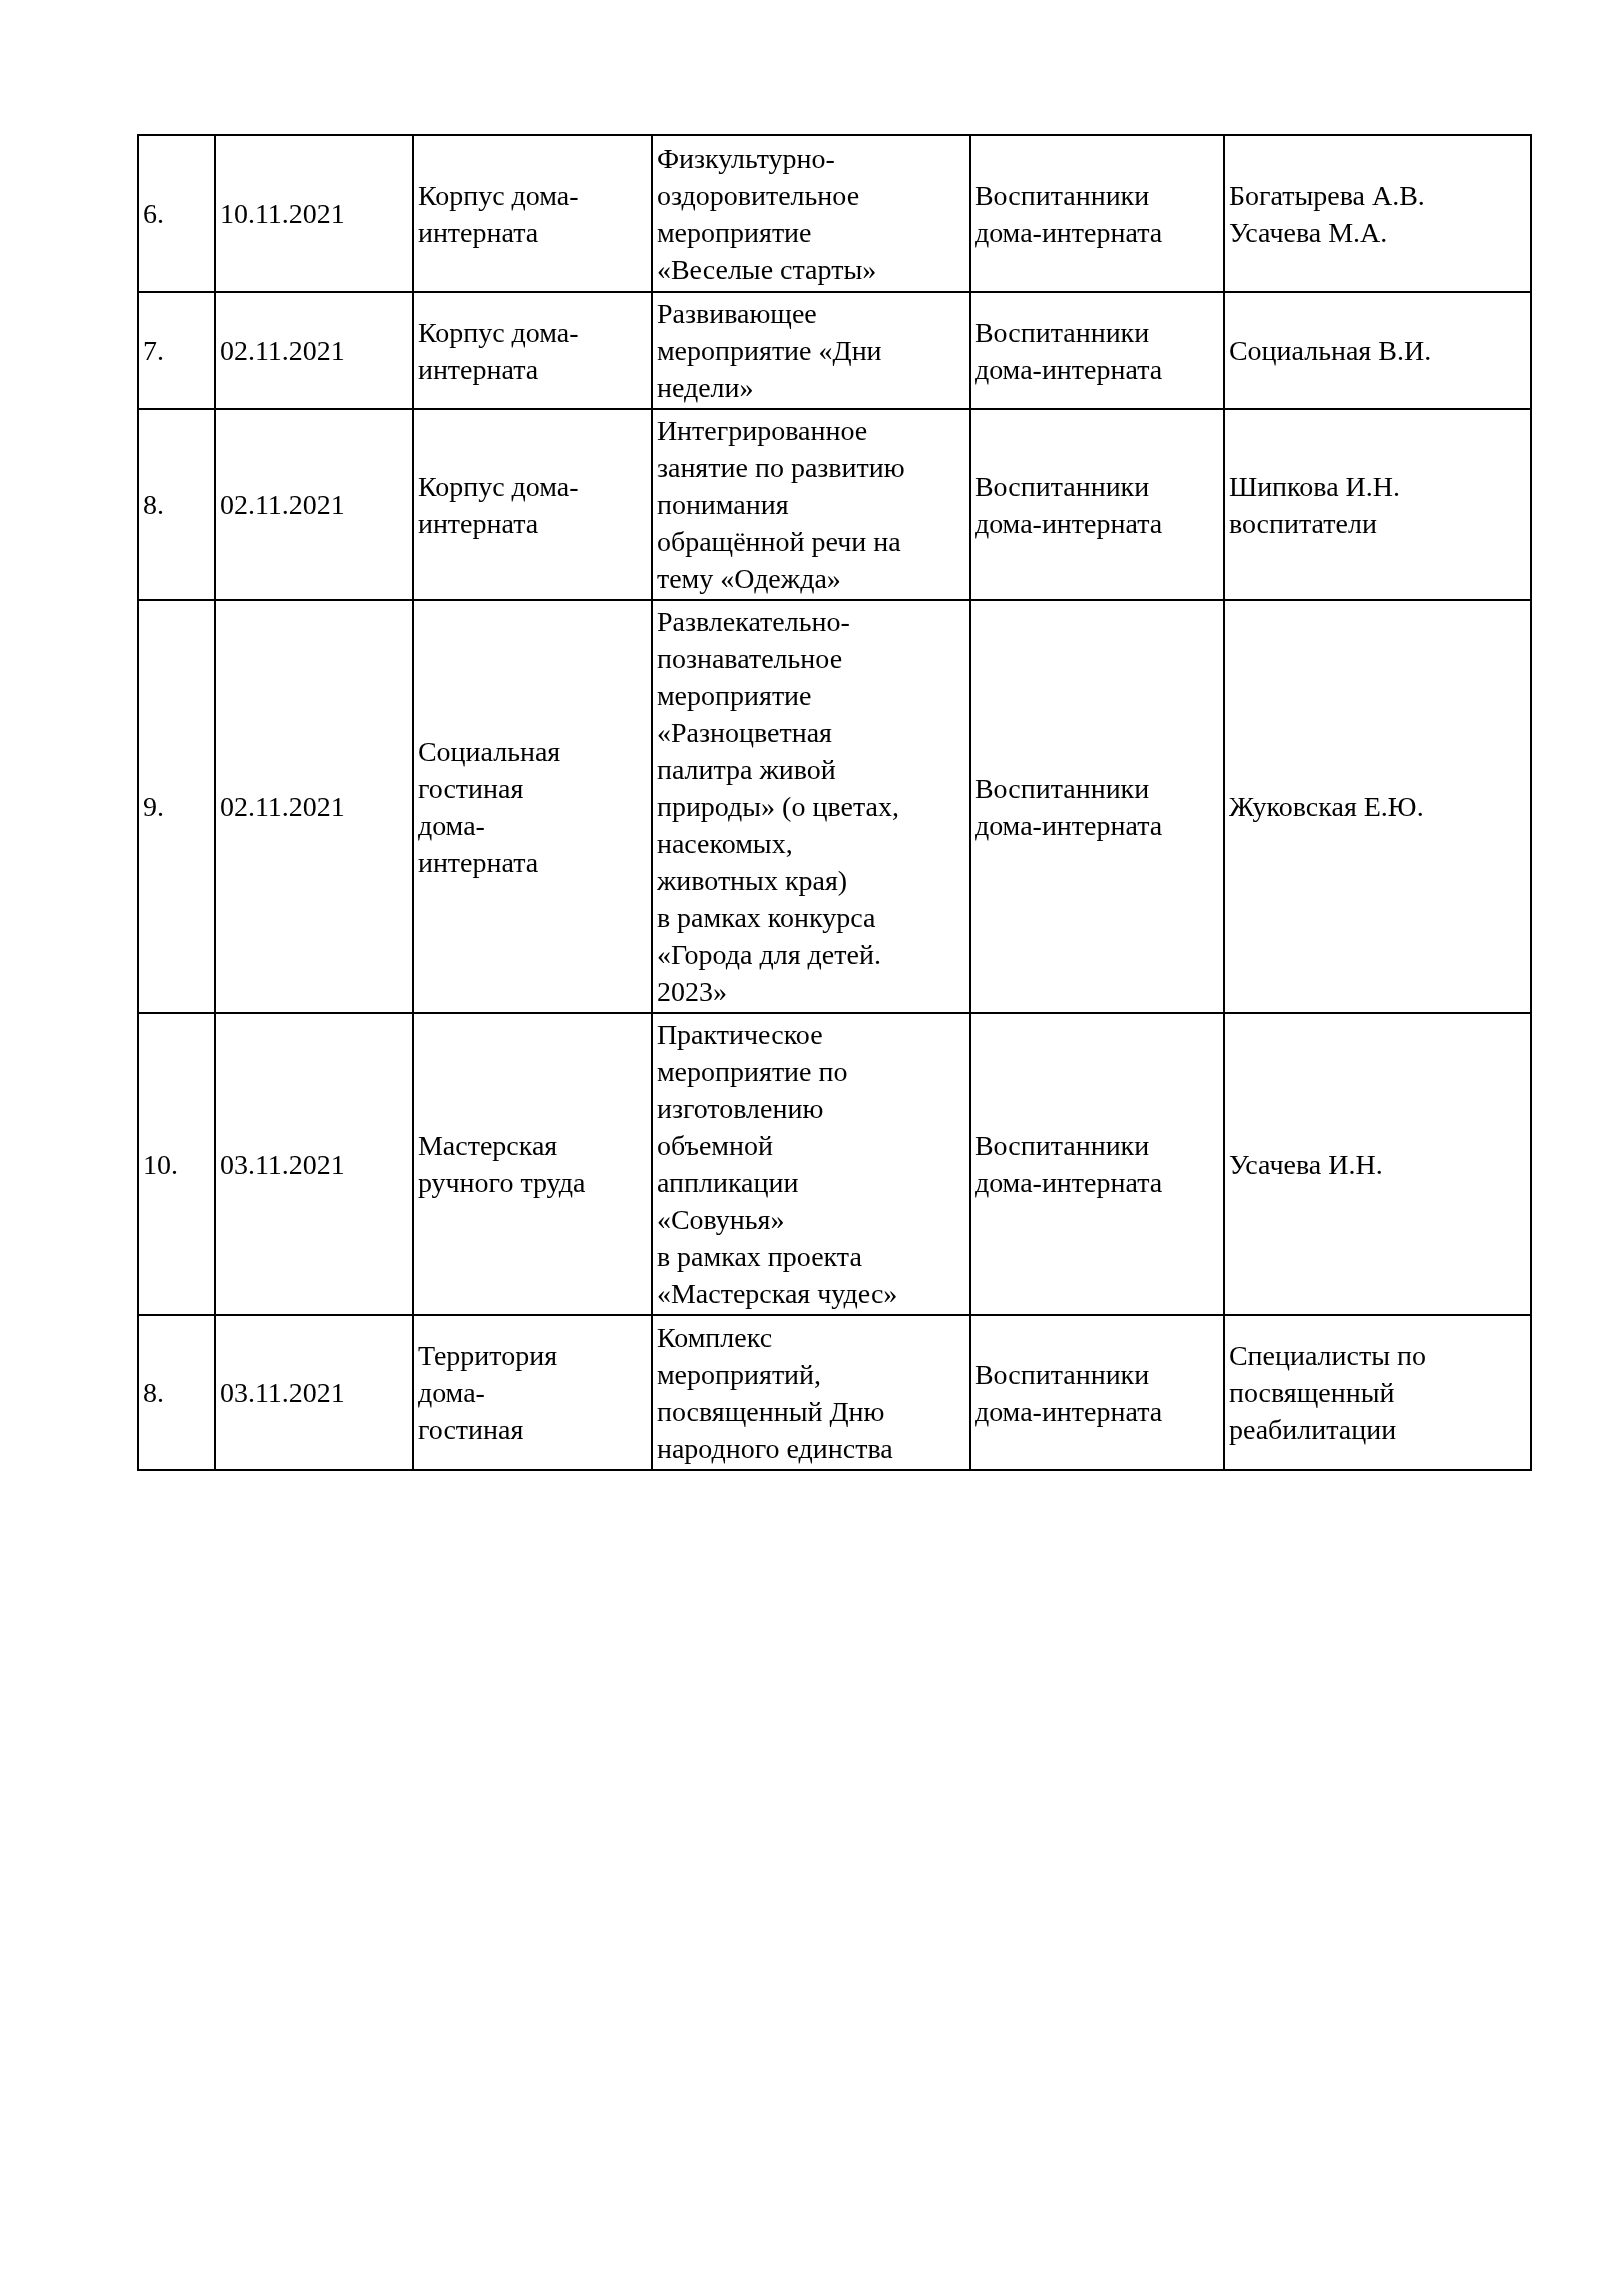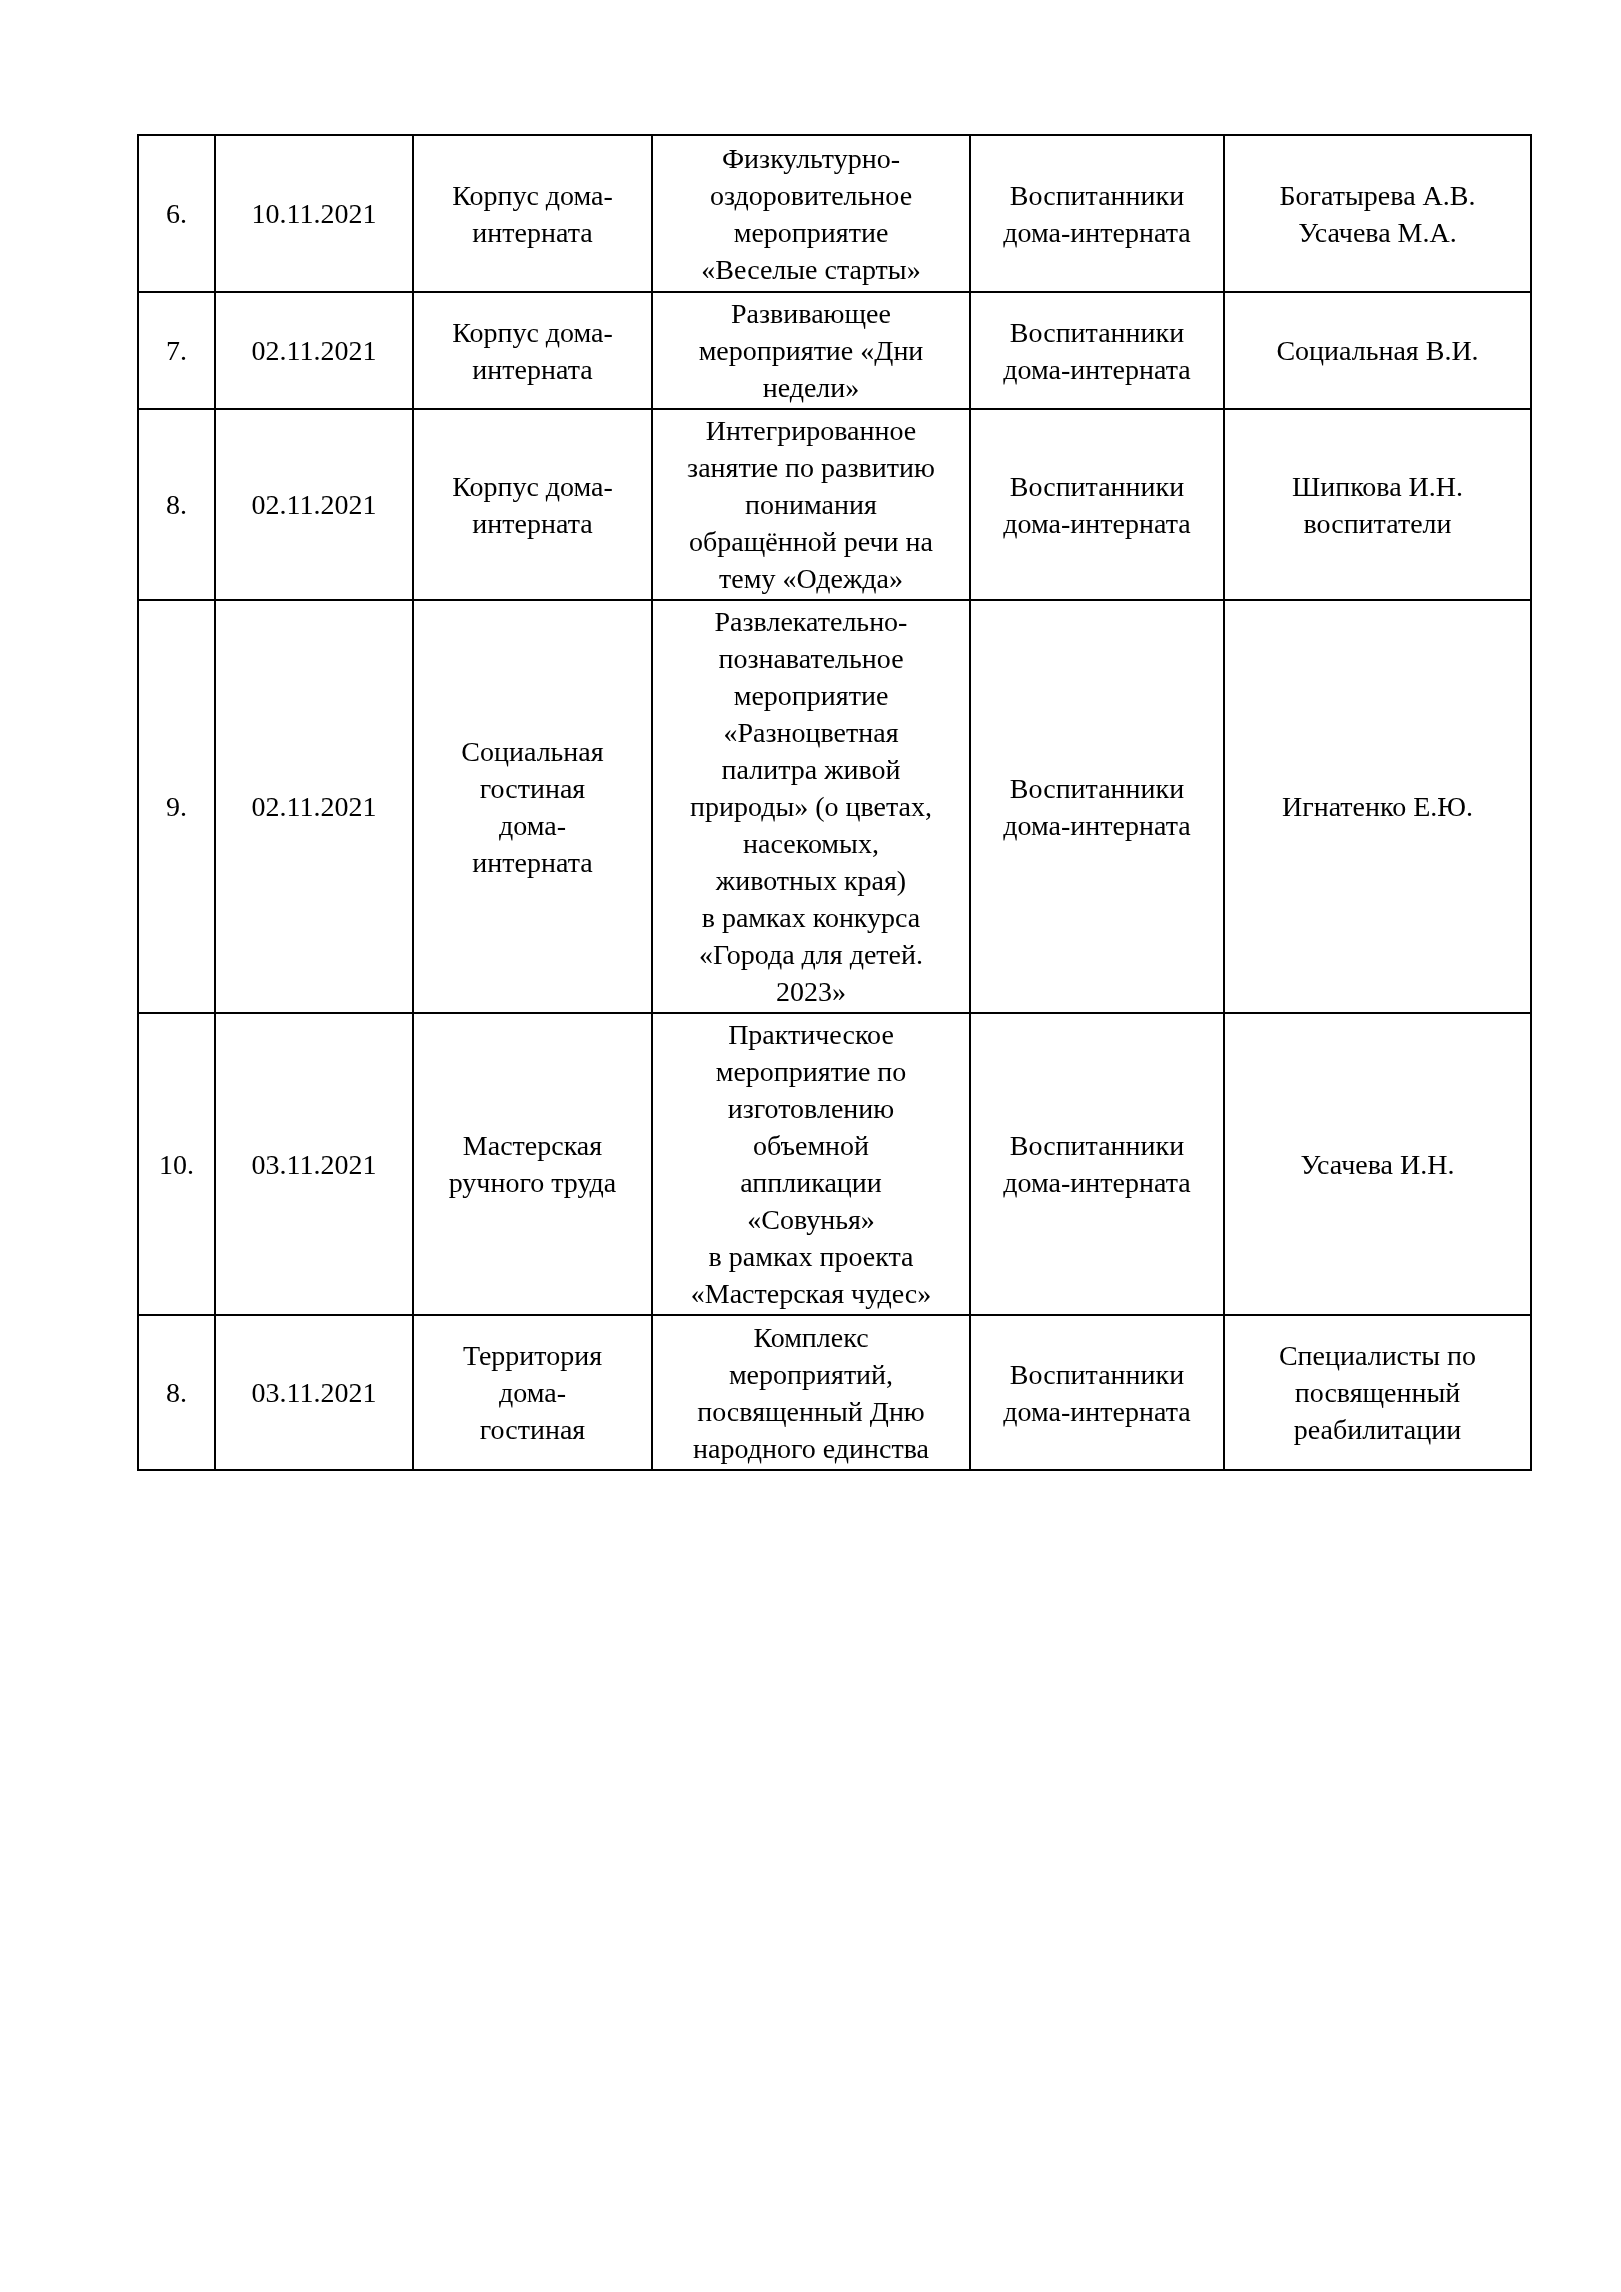--- a/index.html
+++ b/index.html
@@ -20,21 +20,21 @@
     position: absolute;
     left: 137px;
     top: 134px;
     width: 1393px;
     border-collapse: collapse;
     table-layout: fixed;
     border: 2.9px solid #000000;
   }
   table.events td {
     border: 2px solid #000000;
-    text-align: center;
+    text-align: left;
     vertical-align: middle;
     font-size: 28px;
     line-height: 37px;
     white-space: pre-line;
     padding: 2px 3.9px;
     overflow: hidden;
   }
   tr.r0 { height: 157px; }
   tr.r1 { height: 116px; }
   tr.r2 { height: 182px; }
@@ -110,21 +110,21 @@
 «Разноцветная
 палитра живой
 природы» (о цветах,
 насекомых,
 животных края)
 в рамках конкурса
 «Города для детей.
 2023»</td>
         <td>Воспитанники
 дома-интерната</td>
-        <td>Игнатенко Е.Ю.</td>
+        <td>Жуковская Е.Ю.</td>
       </tr>
       <tr class="r4">
         <td>10.</td>
         <td>03.11.2021</td>
         <td>Мастерская
 ручного труда</td>
         <td>Практическое
 мероприятие по
 изготовлению
 объемной

